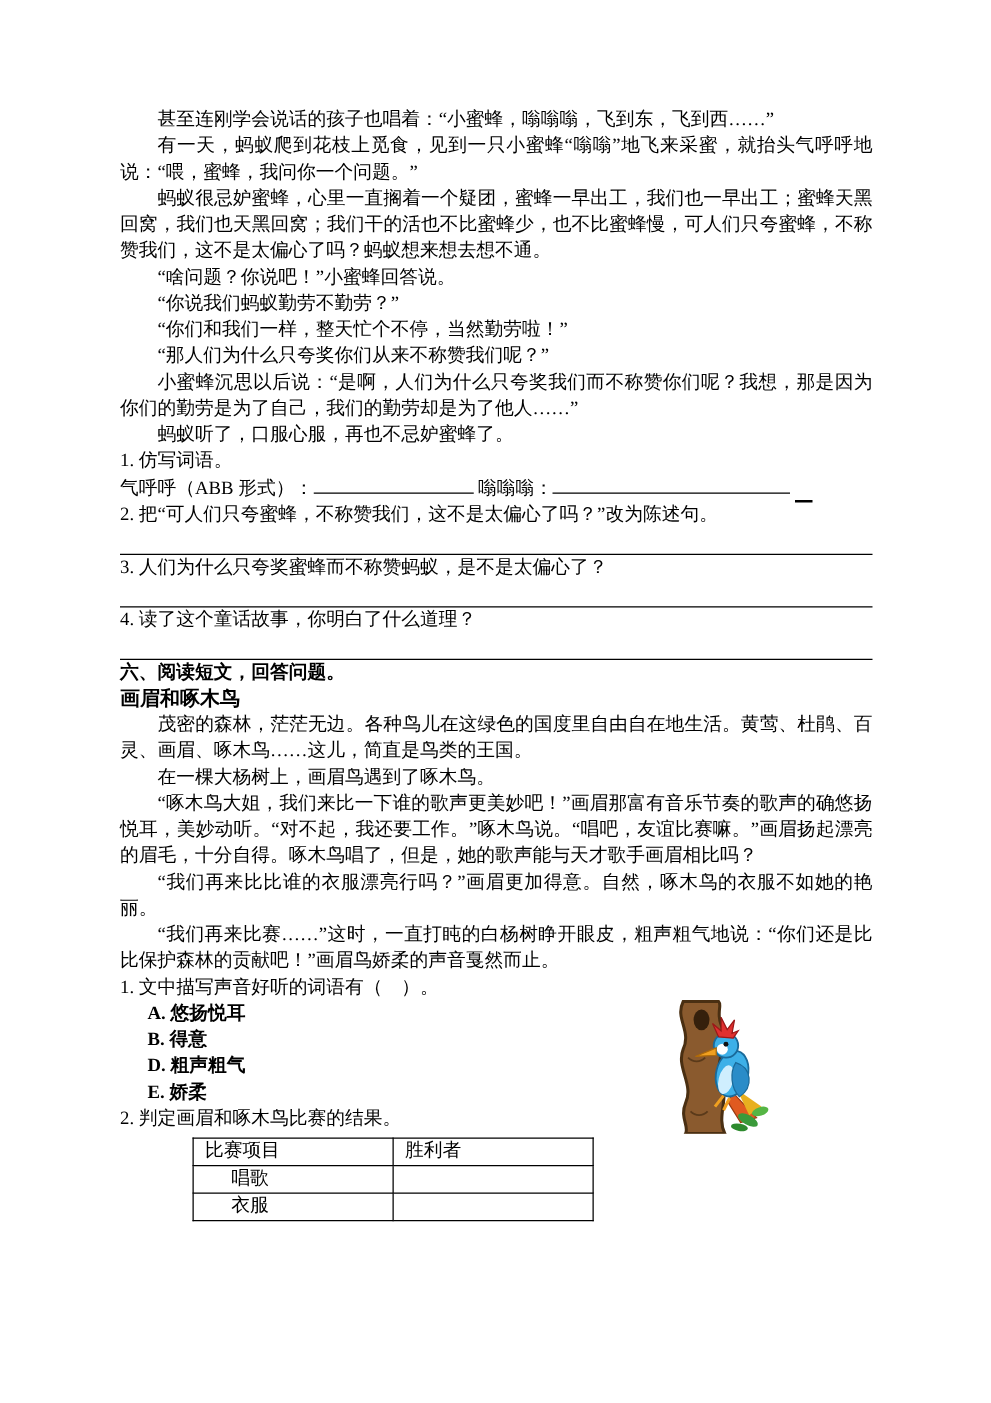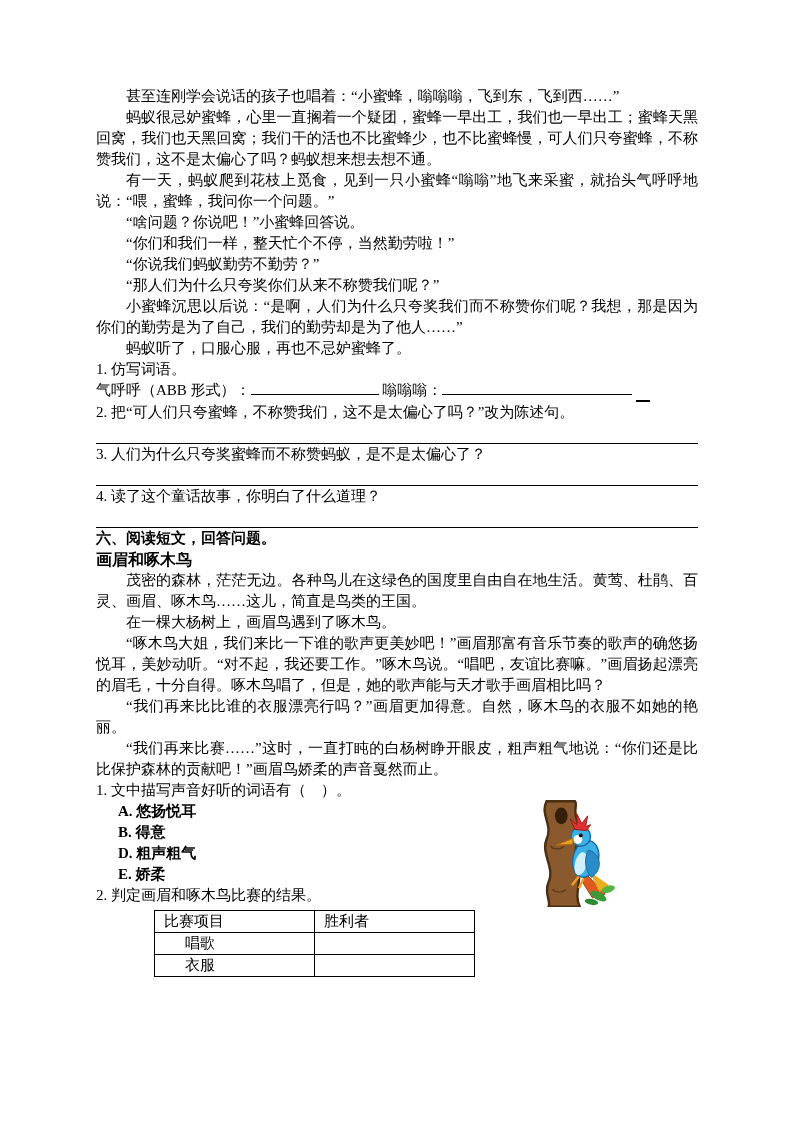--- a/index.html
+++ b/index.html
@@ -70,25 +70,25 @@
     height:108px;
   }
 </style>
 </head>
 <body>
 
 <div class="page">
 
   <div>
     <p class="indent">甚至连刚学会说话的孩子也唱着：“小蜜蜂，嗡嗡嗡，飞到东，飞到西……”</p>
+    <p class="indent">有一天，蚂蚁爬到花枝上觅食，见到一只小蜜蜂“嗡嗡”地飞来采蜜，就抬头气呼呼地说：“喂，蜜蜂，我问你一个问题。”</p>
     <p class="indent">蚂蚁很忌妒蜜蜂，心里一直搁着一个疑团，蜜蜂一早出工，我们也一早出工；蜜蜂天黑回窝，我们也天黑回窝；我们干的活也不比蜜蜂少，也不比蜜蜂慢，可人们只夸蜜蜂，不称赞我们，这不是太偏心了吗？蚂蚁想来想去想不通。</p>
-    <p class="indent">有一天，蚂蚁爬到花枝上觅食，见到一只小蜜蜂“嗡嗡”地飞来采蜜，就抬头气呼呼地说：“喂，蜜蜂，我问你一个问题。”</p>
     <p class="indent">“啥问题？你说吧！”小蜜蜂回答说。</p>
+    <p class="indent">“你说我们蚂蚁勤劳不勤劳？”</p>
     <p class="indent">“你们和我们一样，整天忙个不停，当然勤劳啦！”</p>
-    <p class="indent">“你说我们蚂蚁勤劳不勤劳？”</p>
     <p class="indent">“那人们为什么只夸奖你们从来不称赞我们呢？”</p>
     <p class="indent">小蜜蜂沉思以后说：“是啊，人们为什么只夸奖我们而不称赞你们呢？我想，那是因为你们的勤劳是为了自己，我们的勤劳却是为了他人……”</p>
     <p class="indent">蚂蚁听了，口服心服，再也不忌妒蜜蜂了。</p>
   </div>
 
   <div>
     <p>1. 仿写词语。</p>
     <p>
       <span>气呼呼（ABB 形式）：</span><span class="blank blank-1"></span>
       <span>嗡嗡嗡：</span><span class="blank blank-2"></span><span class="dash"></span>

